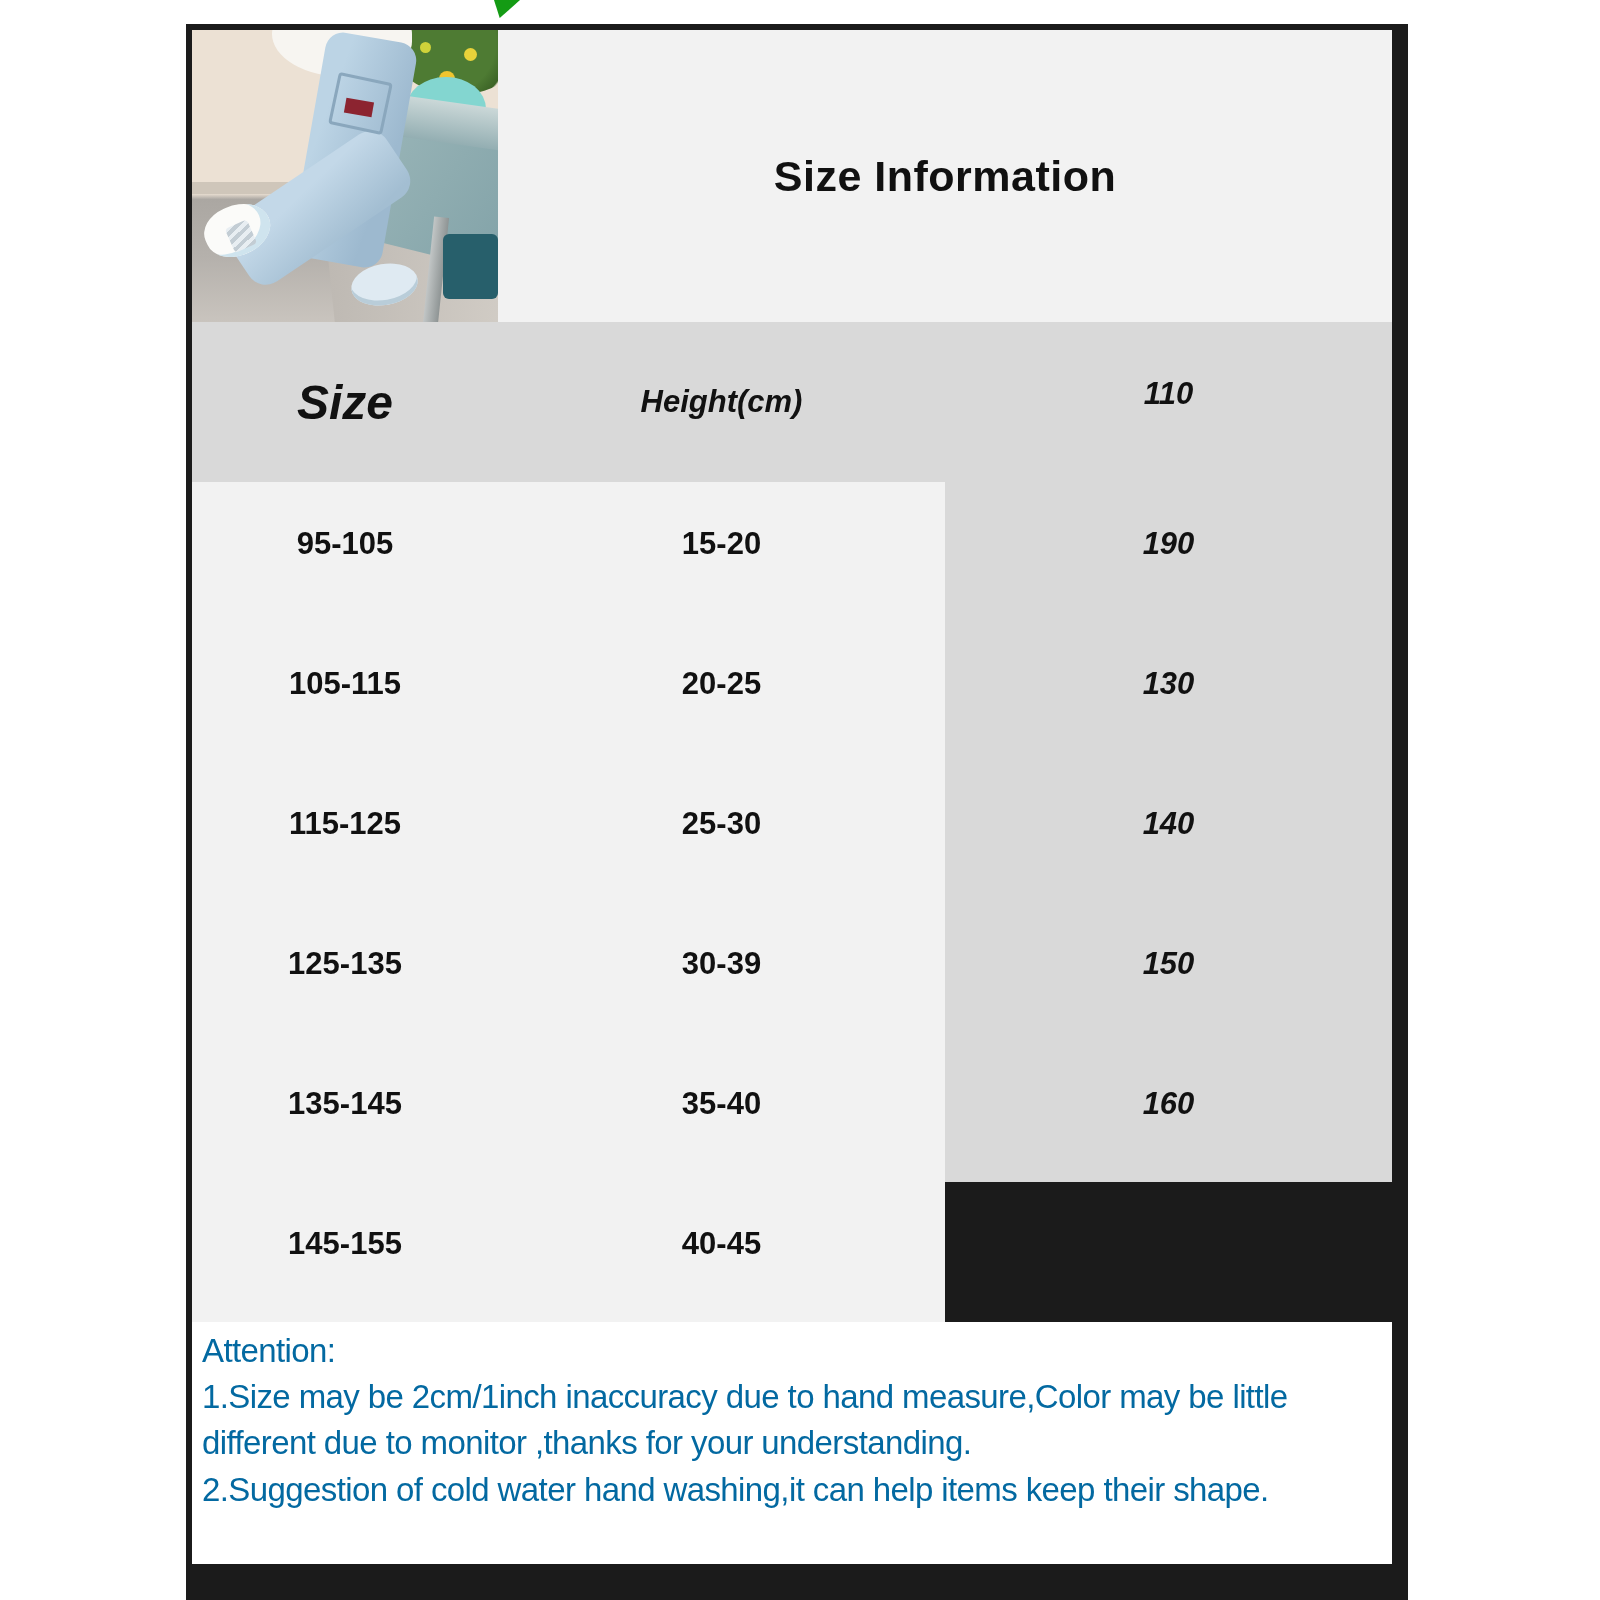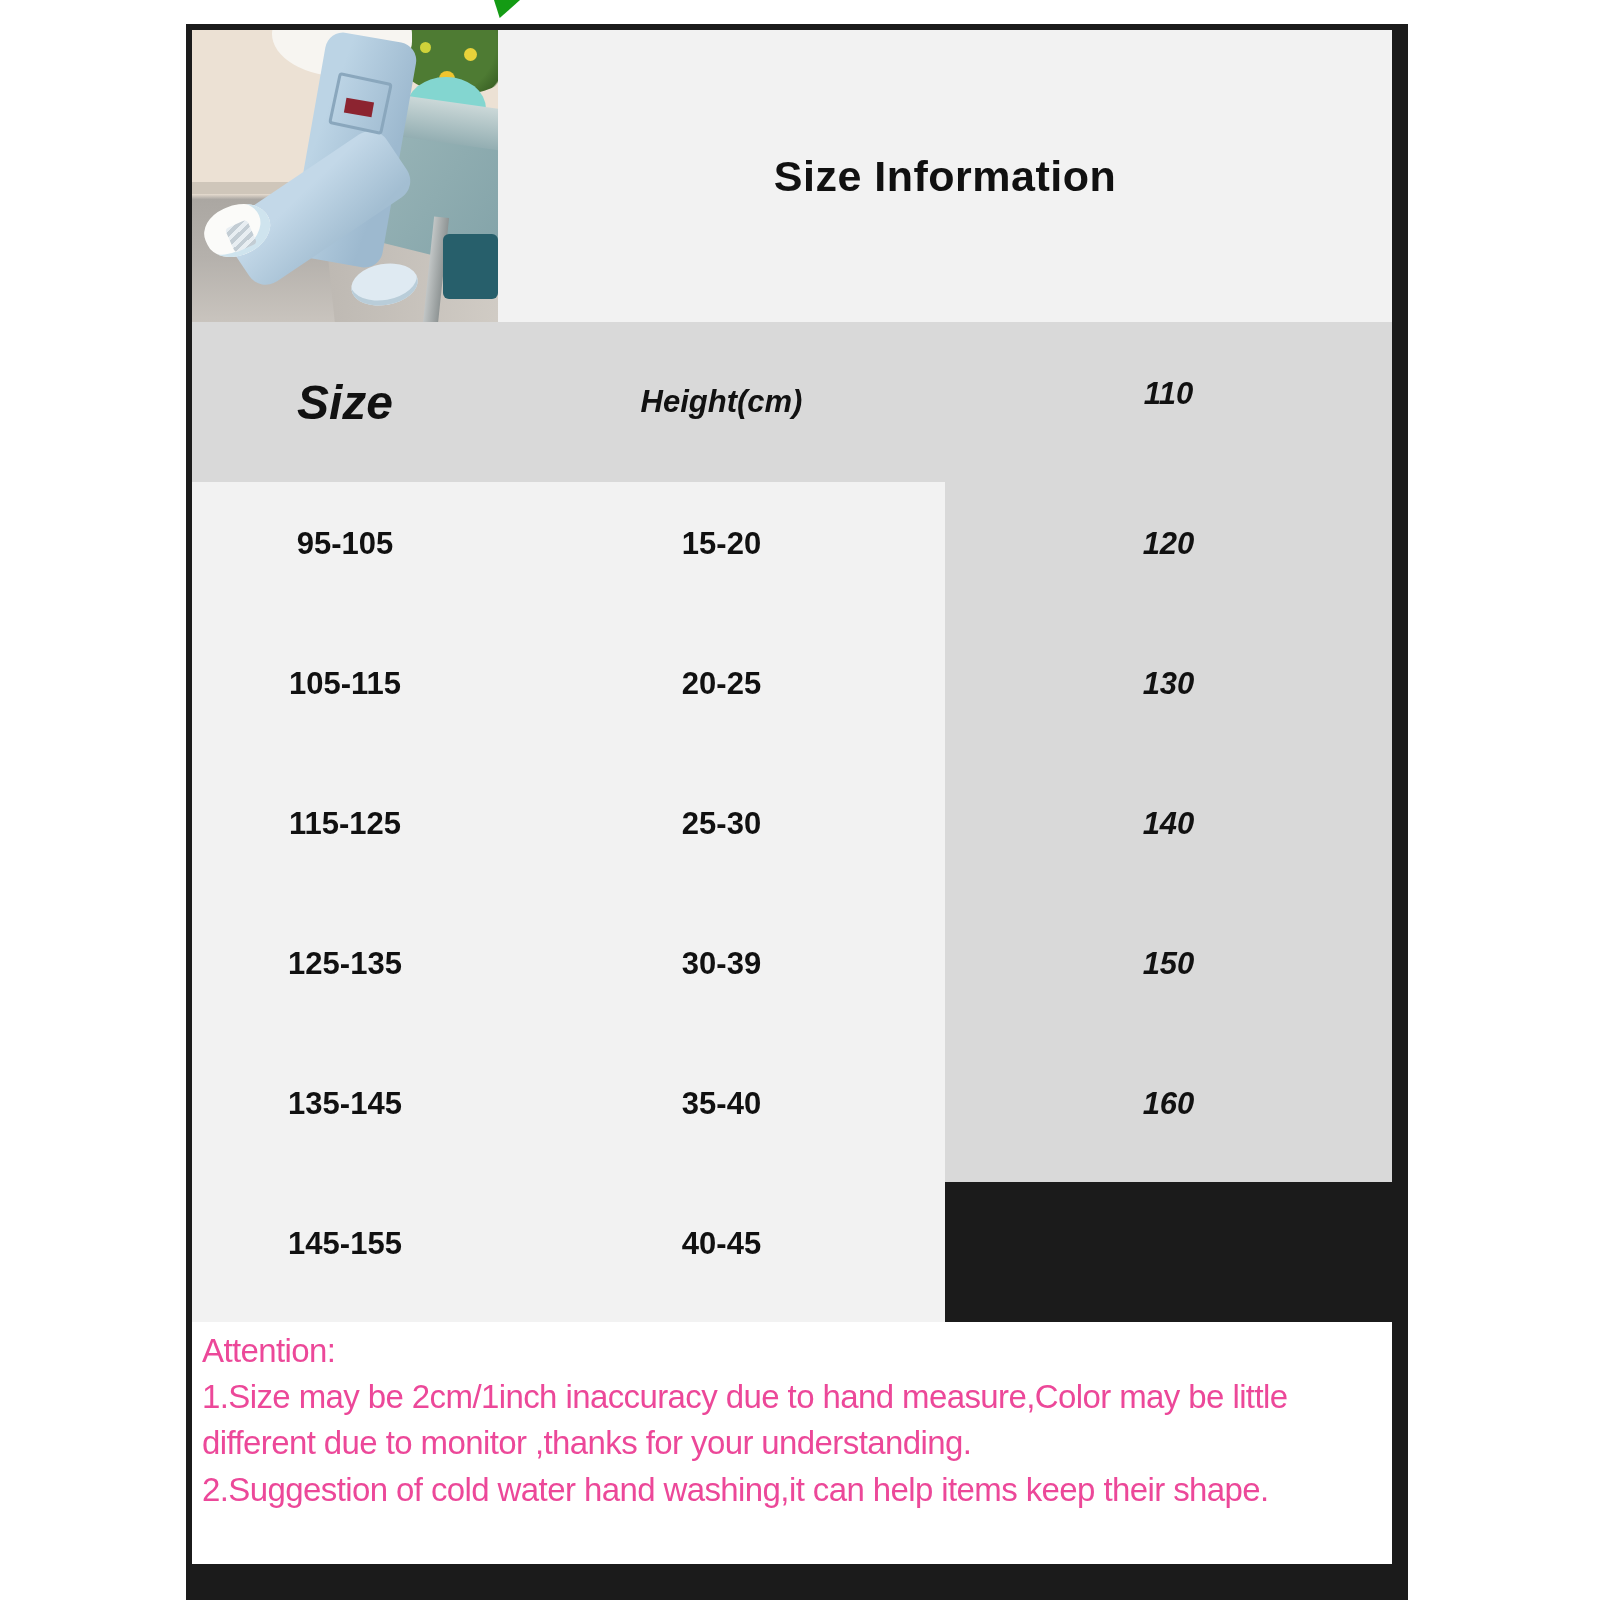--- a/index.html
+++ b/index.html
@@ -49,21 +49,21 @@
     padding-bottom:16px;
   }
   .attention{
     grid-column:1 / 4;
     background:#ffffff;
     box-sizing:border-box;
     padding:6px 10px;
     font-size:33px;
     line-height:1.40;
     letter-spacing:-0.6px;
-    color:#ec4899;
+    color:#0369a1;
   }
   
   .corner-marker{
     position:absolute;
     left:494px; top:0px;
     width:26px; height:18px;
     background:#149b14;
     clip-path:polygon(0 0, 100% 0, 22% 100%);
     z-index:5;
   }
@@ -124,21 +124,21 @@
   </div>
   <div class="cell bg-light title-cell">Size Information</div>
 
   <div class="cell bg-gray size-head">Size</div>
   <div class="cell bg-gray col-head">Height(cm)</div>
 
   <div class="cell bg-gray val">110</div>
   <div class="cell bg-light val">95-105</div>
   <div class="cell bg-light val">15-20</div>
 
-  <div class="cell bg-gray val">120</div>
+  <div class="cell bg-gray val">190</div>
   <div class="cell bg-light val">105-115</div>
   <div class="cell bg-light val">20-25</div>
 
   <div class="cell bg-gray val">130</div>
   <div class="cell bg-light val">115-125</div>
   <div class="cell bg-light val">25-30</div>
 
   <div class="cell bg-gray val">140</div>
   <div class="cell bg-light val">125-135</div>
   <div class="cell bg-light val">30-39</div>

